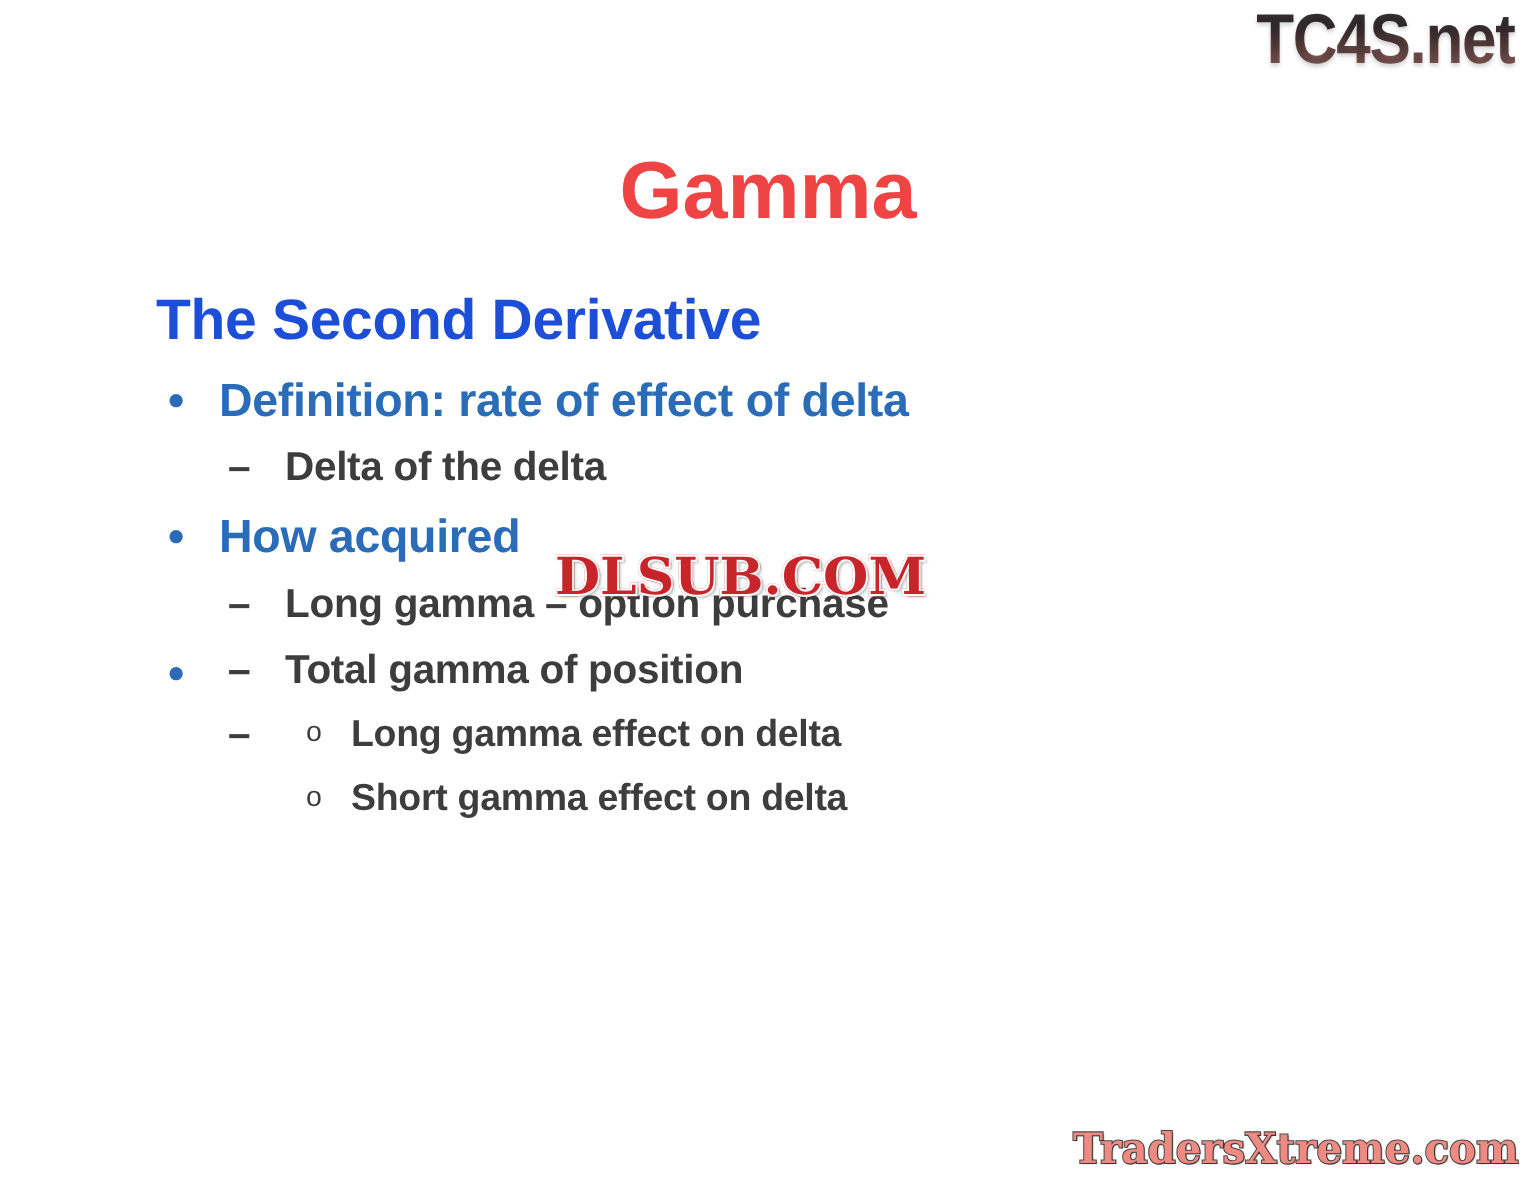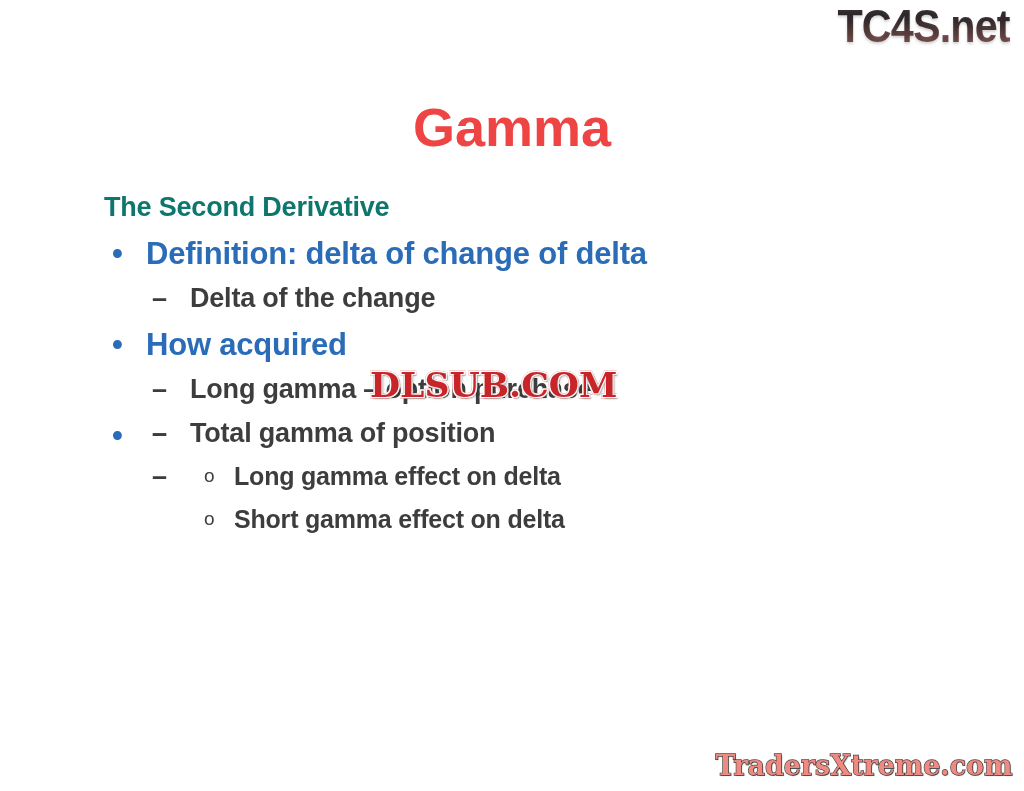--- a/index.html
+++ b/index.html
@@ -54,23 +54,23 @@
 
   
   .body-block {
     position: absolute;
     left: 104px;
     top: 192px;
     width: 840px;
   }
 
   .subtitle {
-    font-size: 27px;
-    font-weight: bold;
-    color: #0f766e;
+    font-size: 38px;
+    font-weight: bold;
+    color: #1d4ed8;
     line-height: 1.18;
     margin: 0 0 6px 0;
     letter-spacing: -0.2px;
   }
 
   ul.lvl {
     list-style: none;
     margin: 0;
     padding: 0;
   }
@@ -187,26 +187,26 @@
   <div class="slide-title">Gamma</div>
 
   <div class="body-block">
 
     <div class="subtitle">The Second Derivative</div>
 
     <ul class="lvl">
 
       <li class="item lvl1">
         <span class="marker">•</span>
-        <span>Definition: delta of change of delta</span>
-      </li>
-
-      <li class="item lvl2">
-        <span class="marker">–</span>
-        <span>Delta of the change</span>
+        <span>Definition: rate of effect of delta</span>
+      </li>
+
+      <li class="item lvl2">
+        <span class="marker">–</span>
+        <span>Delta of the delta</span>
       </li>
 
       <li class="item lvl1">
         <span class="marker">•</span>
         <span>How acquired</span>
       </li>
 
       <li class="item lvl2">
         <span class="marker">–</span>
         <span>Long gamma – option purchase</span>

